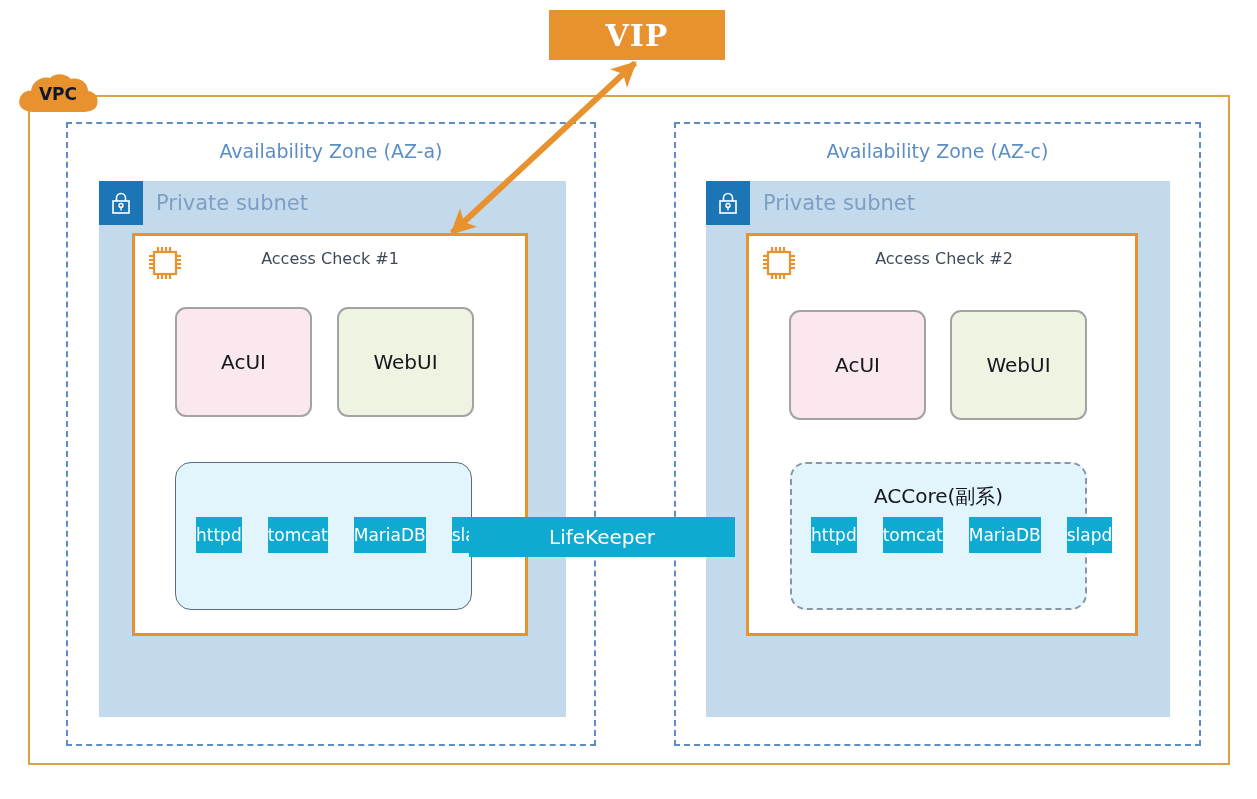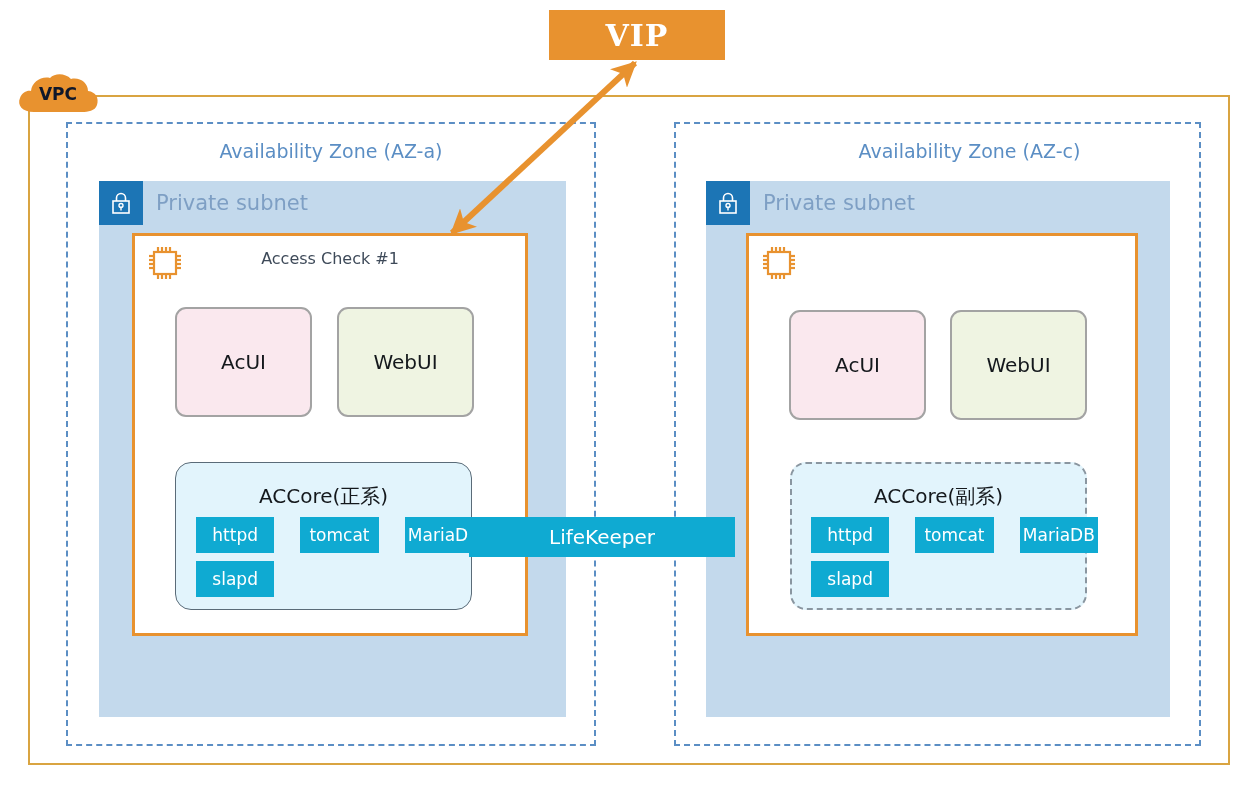--- a/index.html
+++ b/index.html
@@ -20,21 +20,21 @@
         display:flex;align-items:center;justify-content:center;
         font-size:17px;font-weight:bold;color:#0f172a;z-index:3;
         padding-bottom:2px;box-sizing:border-box;}
 
   
   .az{position:absolute;border:2px dashed #5B8EC4;box-sizing:border-box;background:transparent;}
   .az-a{left:66px;top:122px;width:530px;height:624px;}
   .az-c{left:674px;top:122px;width:527px;height:624px;}
   .az-title{position:absolute;top:140px;font-size:19px;color:#5B8EC4;text-align:center;}
   .az-title-a{left:66px;width:530px;}
-  .az-title-c{left:706px;width:527px;}
+  .az-title-c{left:674px;width:527px;}
 
   
   .subnet{position:absolute;background:#C3D9EC;}
   .subnet-a{left:99px;top:181px;width:467px;height:536px;}
   .subnet-c{left:706px;top:181px;width:464px;height:536px;}
   .subnet-hdr{position:absolute;display:flex;align-items:center;height:44px;}
   .subnet-hdr-a{left:99px;top:181px;}
   .subnet-hdr-c{left:706px;top:181px;}
   .lock-badge{width:44px;height:44px;background:#1C75B5;display:flex;align-items:center;
               justify-content:center;flex:none;}
@@ -63,21 +63,21 @@
   .webui-c{left:950px;top:310px;width:137px;height:110px;}
 
   
   .accore{position:absolute;background:#E2F4FC;border-radius:16px;box-sizing:border-box;}
   .accore-a{left:175px;top:462px;width:297px;height:148px;border:1px solid #5A6B78;}
   .accore-c{left:790px;top:462px;width:297px;height:148px;border:2px dashed #8A96A0;}
   .accore-title{position:absolute;top:483px;width:297px;text-align:center;
                 font-size:20px;color:#14181C;}
   .accore-title-a{left:175px;}
   .accore-title-c{left:790px;}
-  .svc-grid{position:absolute;display:grid;grid-template-columns:1fr 1fr 1fr;
+  .svc-grid{position:absolute;display:grid;grid-template-columns:1fr 1fr 1fr 1fr;
             gap:8px 26px;width:287px;}
   .svc-a{left:196px;top:517px;}
   .svc-c{left:811px;top:517px;}
   .svc{background:#0FAAD2;color:#ffffff;font-size:17px;height:36px;
        display:flex;align-items:center;justify-content:center;}
 
   
   .lk-bar{position:absolute;left:469px;top:517px;width:266px;height:40px;
           background:#0FAAD2;display:flex;align-items:center;justify-content:center;
           color:#ffffff;font-size:20px;z-index:6;}
@@ -144,21 +144,20 @@
           <line x1="31" y1="25" x2="36" y2="25"></line>
       </g>
     </svg>
   </div>
   <div class="ac-title ac-title-a">Access Check #1</div>
 
   <div class="ui-tile acui acui-a">AcUI</div>
   <div class="ui-tile webui webui-a">WebUI</div>
 
   <div class="accore accore-a"></div>
-  <div class="accore-title accore-title-a">ACCore(正系)</div>
   <div class="svc-grid svc-a">
     <div class="svc">httpd</div>
     <div class="svc">tomcat</div>
     <div class="svc">MariaDB</div>
     <div class="svc">slapd</div>
   </div>
 
   <div class="az az-c"></div>
   <div class="az-title az-title-c">Availability Zone (AZ-c)</div>
 
@@ -192,20 +191,21 @@
           <line x1="9" y1="17" x2="4" y2="17"></line>
         <line x1="9" y1="21" x2="4" y2="21"></line>
           <line x1="9" y1="25" x2="4" y2="25"></line>
         <line x1="31" y1="13" x2="36" y2="13"></line>
           <line x1="31" y1="17" x2="36" y2="17"></line>
         <line x1="31" y1="21" x2="36" y2="21"></line>
           <line x1="31" y1="25" x2="36" y2="25"></line>
       </g>
     </svg>
   </div>
+  <div class="ac-title ac-title-c">Access Check #2</div>
 
   <div class="ui-tile acui acui-c">AcUI</div>
   <div class="ui-tile webui webui-c">WebUI</div>
 
   <div class="accore accore-c"></div>
   <div class="accore-title accore-title-c">ACCore(副系)</div>
   <div class="svc-grid svc-c">
     <div class="svc">httpd</div>
     <div class="svc">tomcat</div>
     <div class="svc">MariaDB</div>

